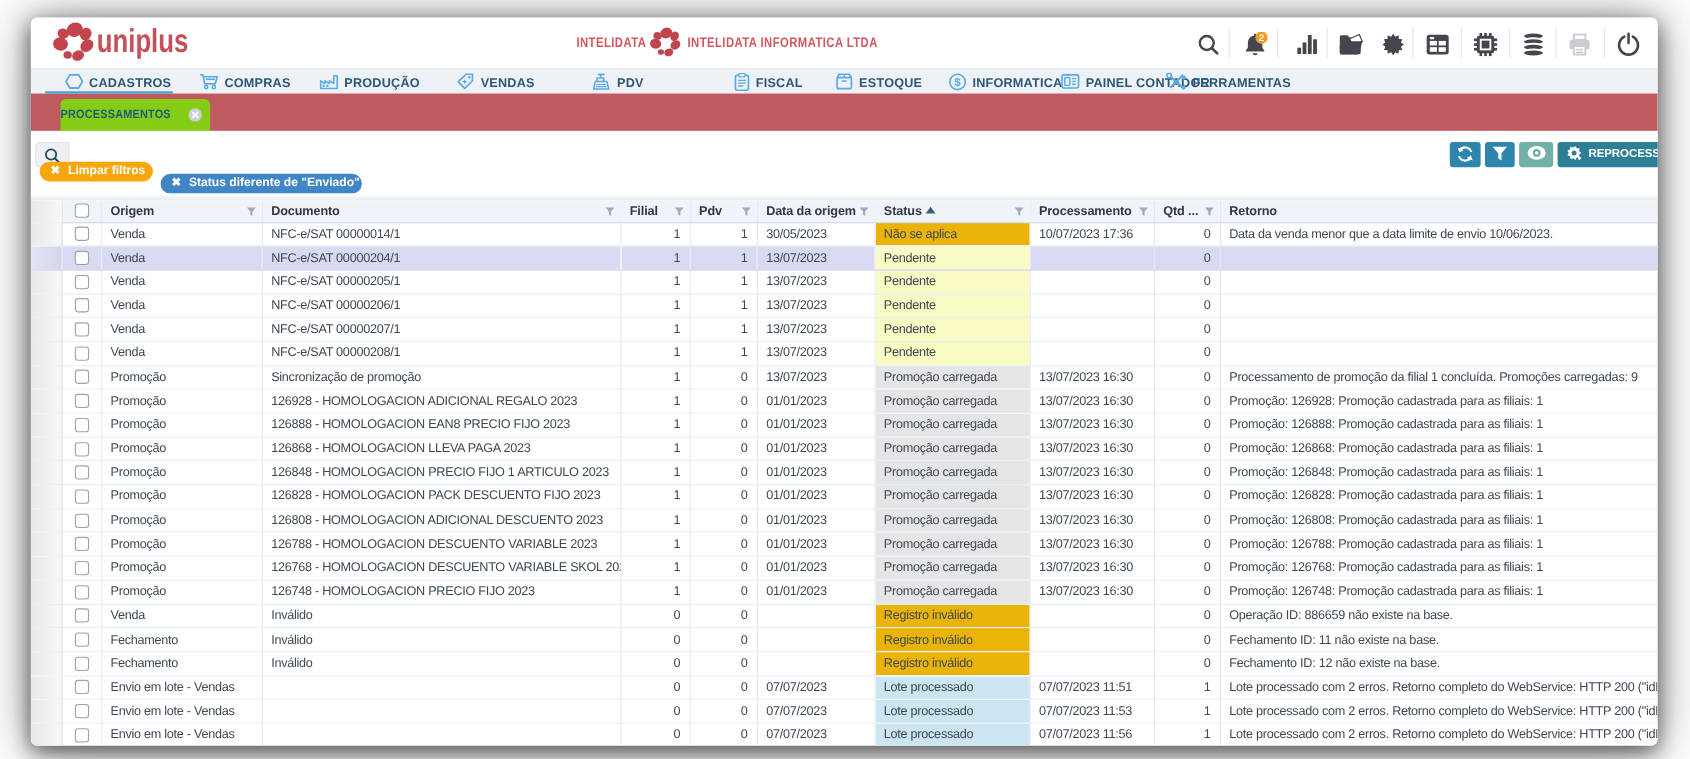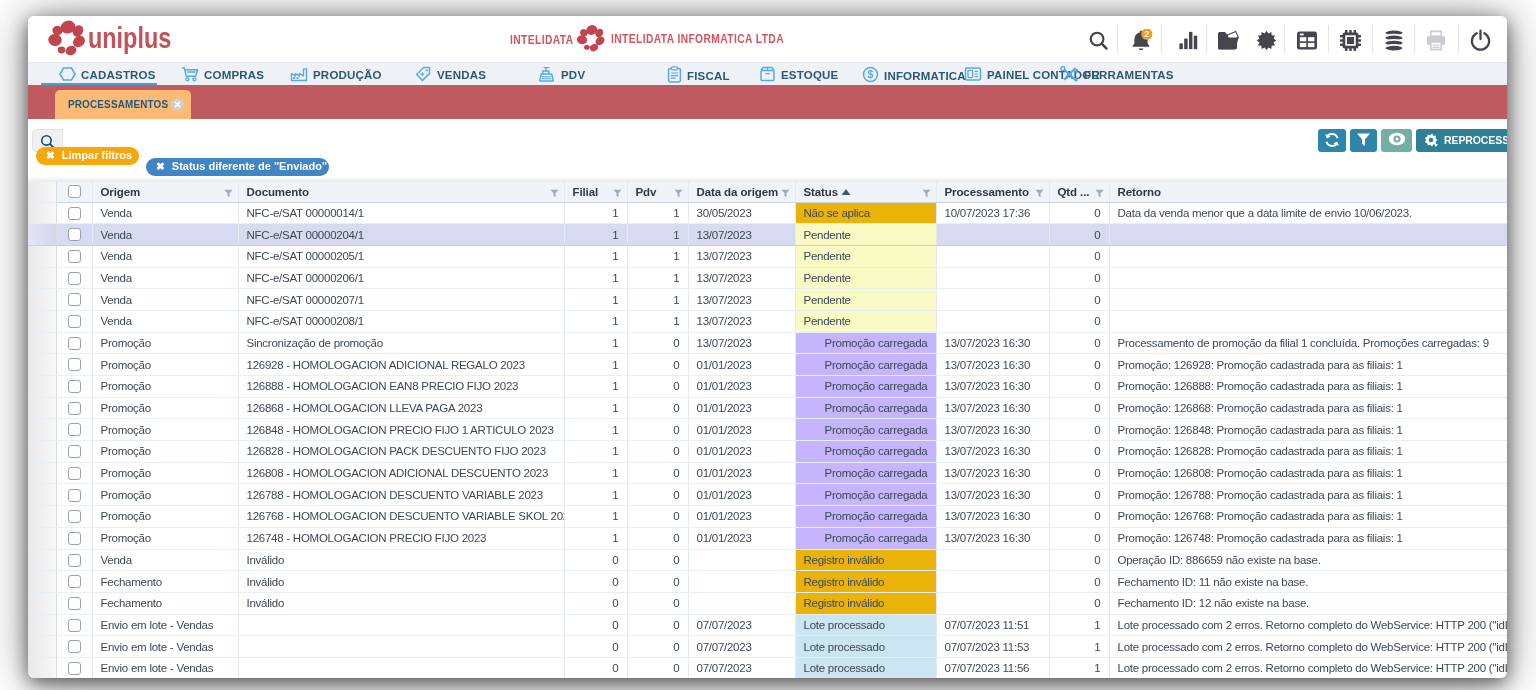--- a/index.html
+++ b/index.html
@@ -6,43 +6,43 @@
   font-family:"Liberation Sans", sans-serif; }
 #win { position:absolute; left:28px; top:16px; width:1479px; height:662px;
   background:#fff; border-radius:6px; overflow:hidden;
   box-shadow:0 5px 20px rgba(0,0,0,.62), 0 0 55px rgba(50,50,50,.42); }
 
 
 #topbar { position:absolute; left:0; top:0; width:100%; height:46px; background:#fff; }
 #logoflower { position:absolute; left:19px; top:3px; }
 #logotext { position:absolute; left:60px; top:5px; font-size:30px; font-weight:bold;
   color:#c5505a; transform:scaleX(.78); transform-origin:left top; }
-#brand { position:absolute; left:482px; top:0; height:46px; line-height:46px; white-space:nowrap; }
+#brand { position:absolute; left:496px; top:0; height:46px; line-height:46px; white-space:nowrap; }
 #brand .b1 { display:inline-block; font-size:12.5px; font-weight:bold; color:#d4555e; letter-spacing:.5px;
   transform:scaleX(.82); transform-origin:left center; }
 #brand .fl { position:absolute; left:66px; top:8px; }
 #brand .b2 { position:absolute; left:101px; font-size:12.5px; font-weight:bold; color:#d4555e; letter-spacing:.5px;
   transform:scaleX(.82); transform-origin:left center; }
 .ti { position:absolute; top:13px; width:26px; height:26px; text-align:center; }
 .tdiv { position:absolute; top:9px; width:1px; height:28px; background:#e3e4e6; }
 
 
 #menubar { position:absolute; left:0; top:46px; width:100%; height:23px;
   background:#eef2f6; border-top:1px solid #e3e8ee; }
 .mi { position:absolute; top:0; height:23px; white-space:nowrap; }
 .mic { display:inline-block; vertical-align:middle; margin-top:3px; }
 .mlb { display:inline-block; vertical-align:middle; margin-left:5px; margin-top:1px;
   font-size:11.5px; font-weight:bold; color:#2a5878; letter-spacing:.2px; }
 #underline { position:absolute; left:13px; top:66.5px; width:116px; height:2.5px; background:#46a0d6; z-index:3; }
 
 
 #redbar { position:absolute; left:0; top:69px; width:100%; height:34px; background:#c05a61; }
-#tab { position:absolute; left:27px; top:4.5px; width:136px; height:29.5px; background:#fdba74;
+#tab { position:absolute; left:27px; top:4.5px; width:136px; height:29.5px; background:#84cc16;
   border-radius:5px 5px 0 0; font-size:11px; font-weight:bold; color:#1d5a7e;
-  line-height:29px; padding-left:13px; letter-spacing:.2px; }
+  line-height:29px; letter-spacing:.2px; }
 #tab { position:relative; }
 #tab svg { position:absolute; right:7px; top:8px; }
 #tab .tt { display:inline-block; transform:scaleX(.9); transform-origin:left center; }
 
 
 #toolbar { position:absolute; left:0; top:103px; width:100%; height:63px; background:#fff; }
 #addon { position:absolute; left:4px; top:9.5px; width:31px; height:23px; background:#eef0f3;
   border:1px solid #dfe2e7; border-radius:4px 0 0 4px; text-align:center; }
 #addon svg { margin-top:3px; }
 #searchbox { position:absolute; left:35px; top:9.5px; width:1226px; height:23px;
@@ -77,21 +77,21 @@
   border-bottom:1px solid #ccd6e4; position:relative; letter-spacing:-.1px; }
 th .fu { position:absolute; right:5px; top:6px; }
 td.gut, th.gut { background:linear-gradient(90deg,#e8e8e8,#f7f7f7); border-right:1px solid #d9dee4;
   border-bottom:1px solid #e8eef6; padding:0; }
 td.cb, th.cb { text-align:center; padding:0; }
 .box { display:inline-block; width:13px; height:13px; border:1.5px solid #9aa2ac;
   border-radius:3px; background:#fff; vertical-align:middle; }
 td.num { text-align:right; }
 td.st.na { background:#eab308; }
 td.st.pe { background:#f9fac4; }
-td.st.pc { background:#c4b5fd;text-align:right; }
+td.st.pc { background:#e5e5e5; }
 td.st.lp { background:#cbe5f2; }
 tr.sel td { background:#d7daf1; border-bottom-color:#c9cde8; }
 tr.sel td.pe { background:#f9fac4; }
 tr.sel td.gut { background:linear-gradient(90deg,#e3e5f4,#d3d6ec); }
 </style></head>
 <body>
 <div id="win">
   <div id="topbar">
     <div id="logoflower"><svg width="40" height="40" viewBox="0 0 40 40">
           <ellipse cx="21.0" cy="8.0" rx="7.4" ry="6.4" transform="rotate(-20 21.0 8.0)" fill="#c2444e"></ellipse>

